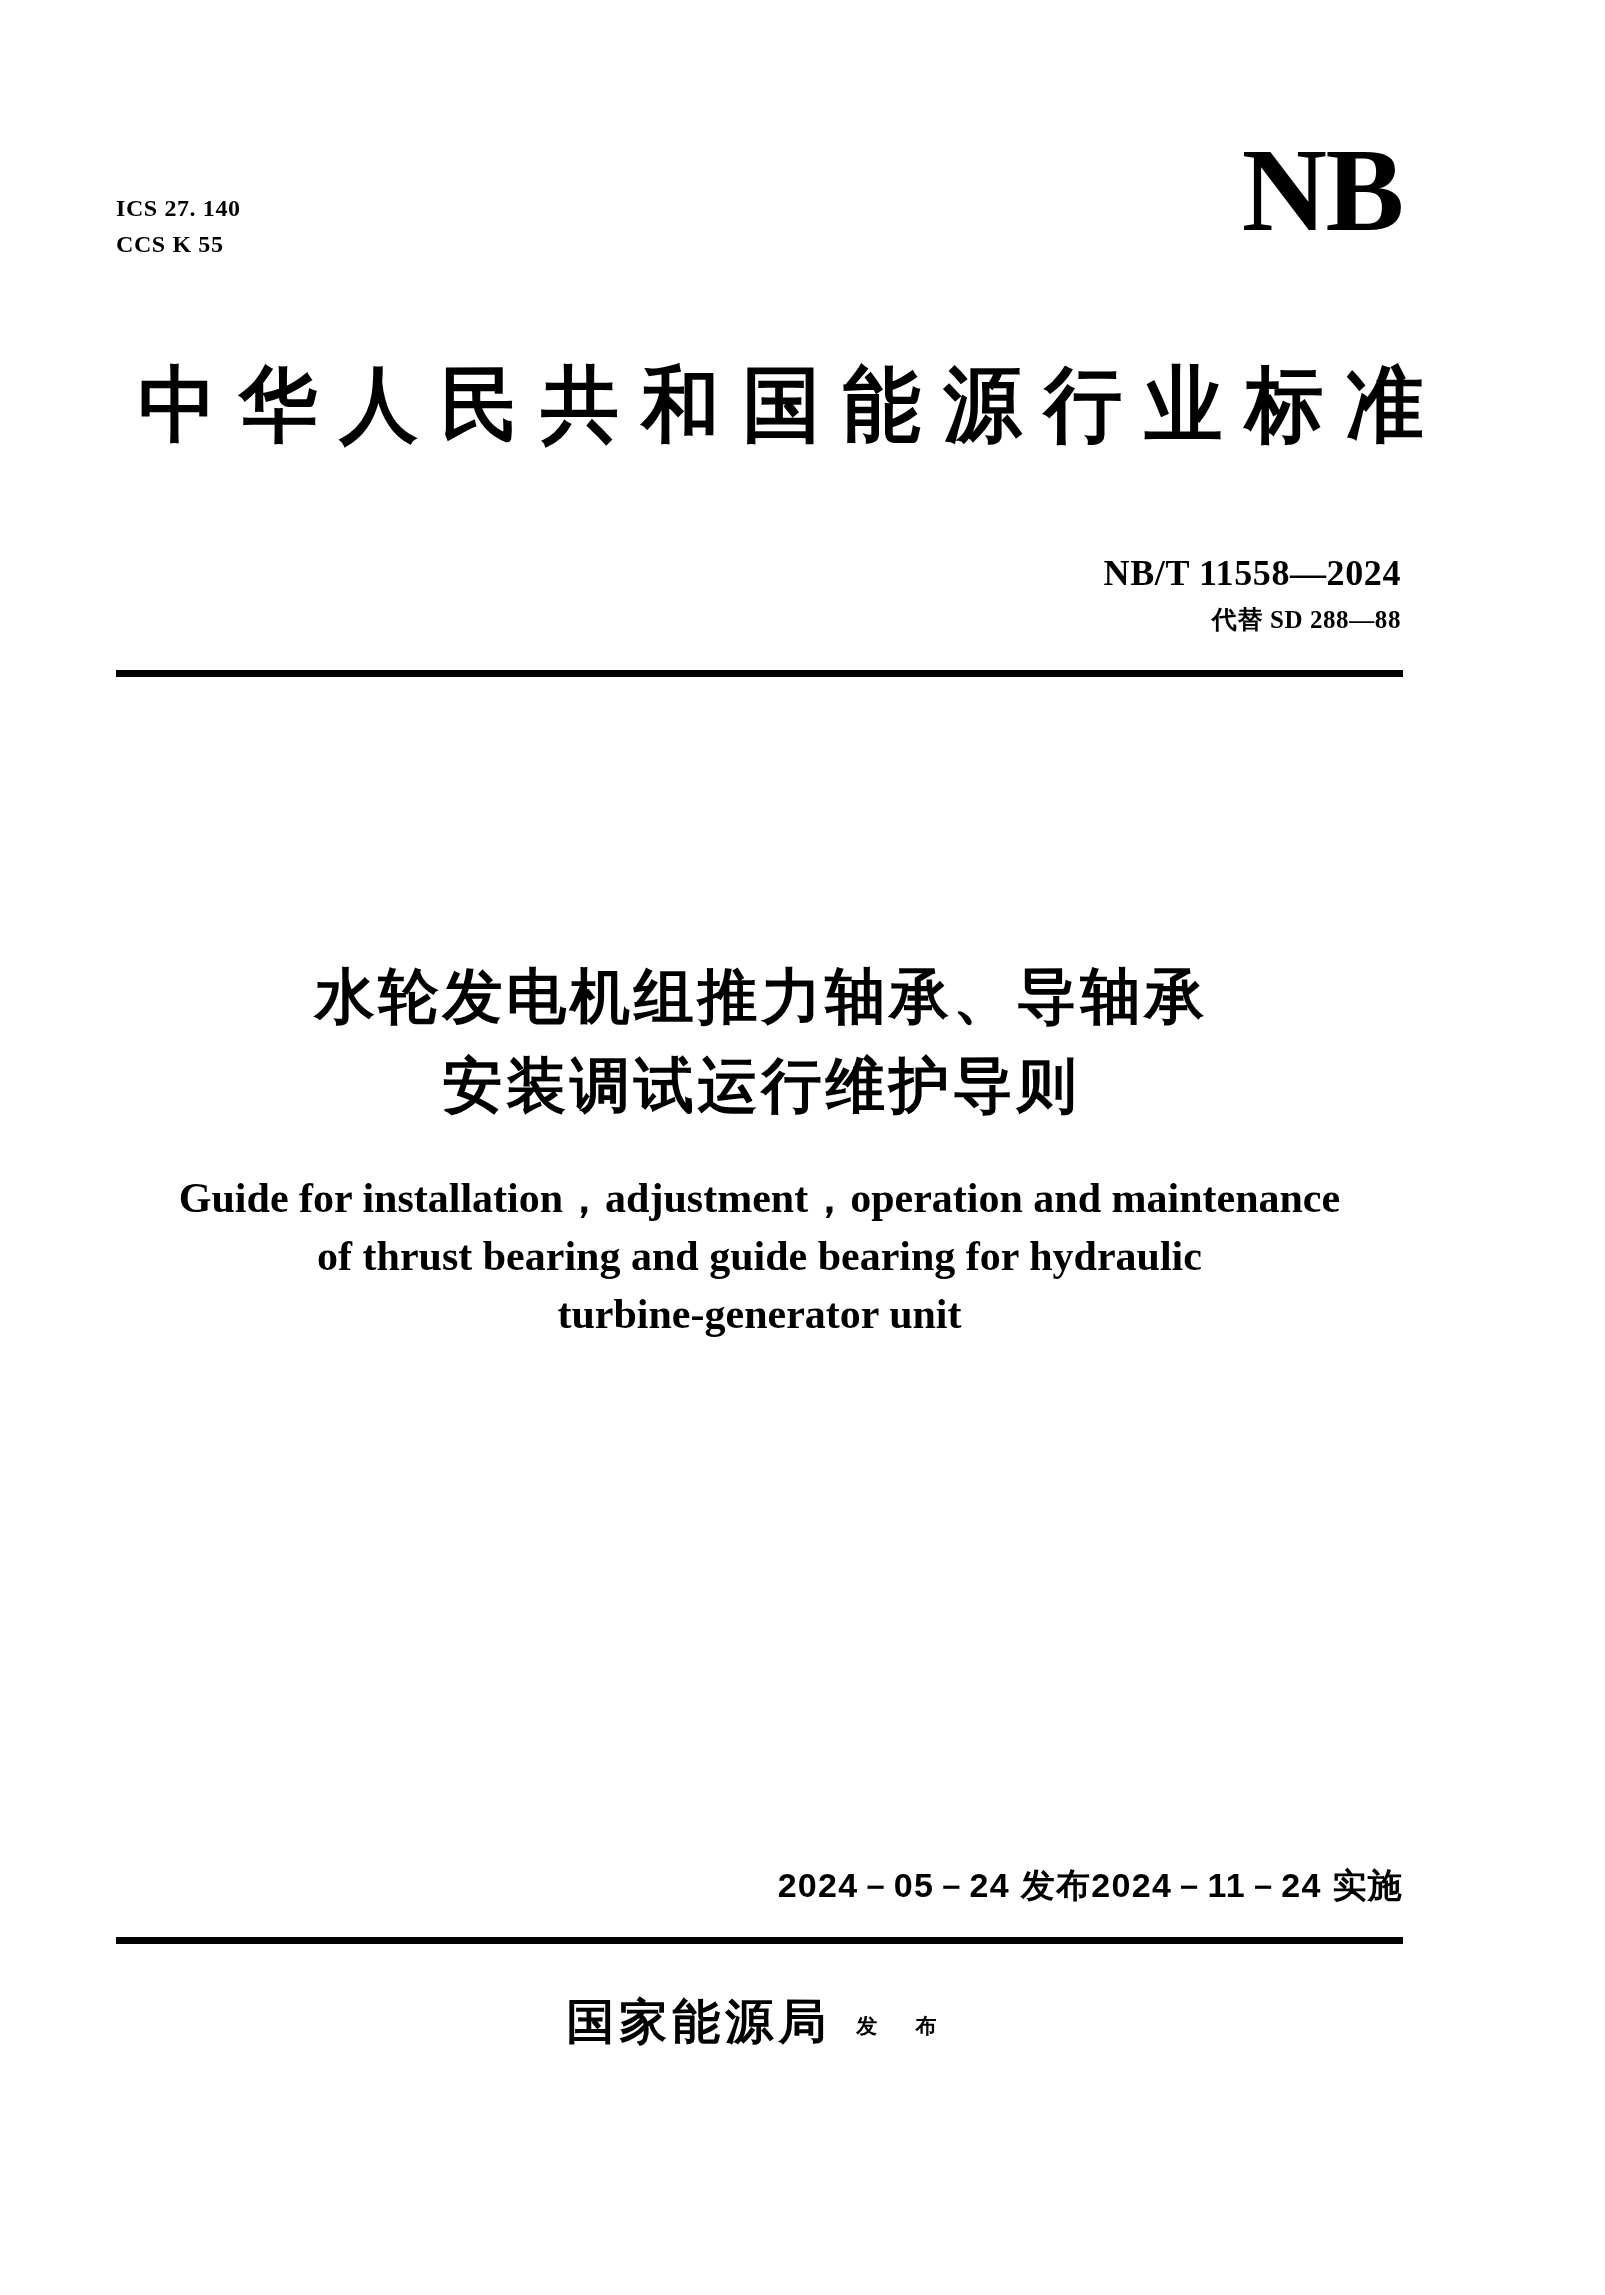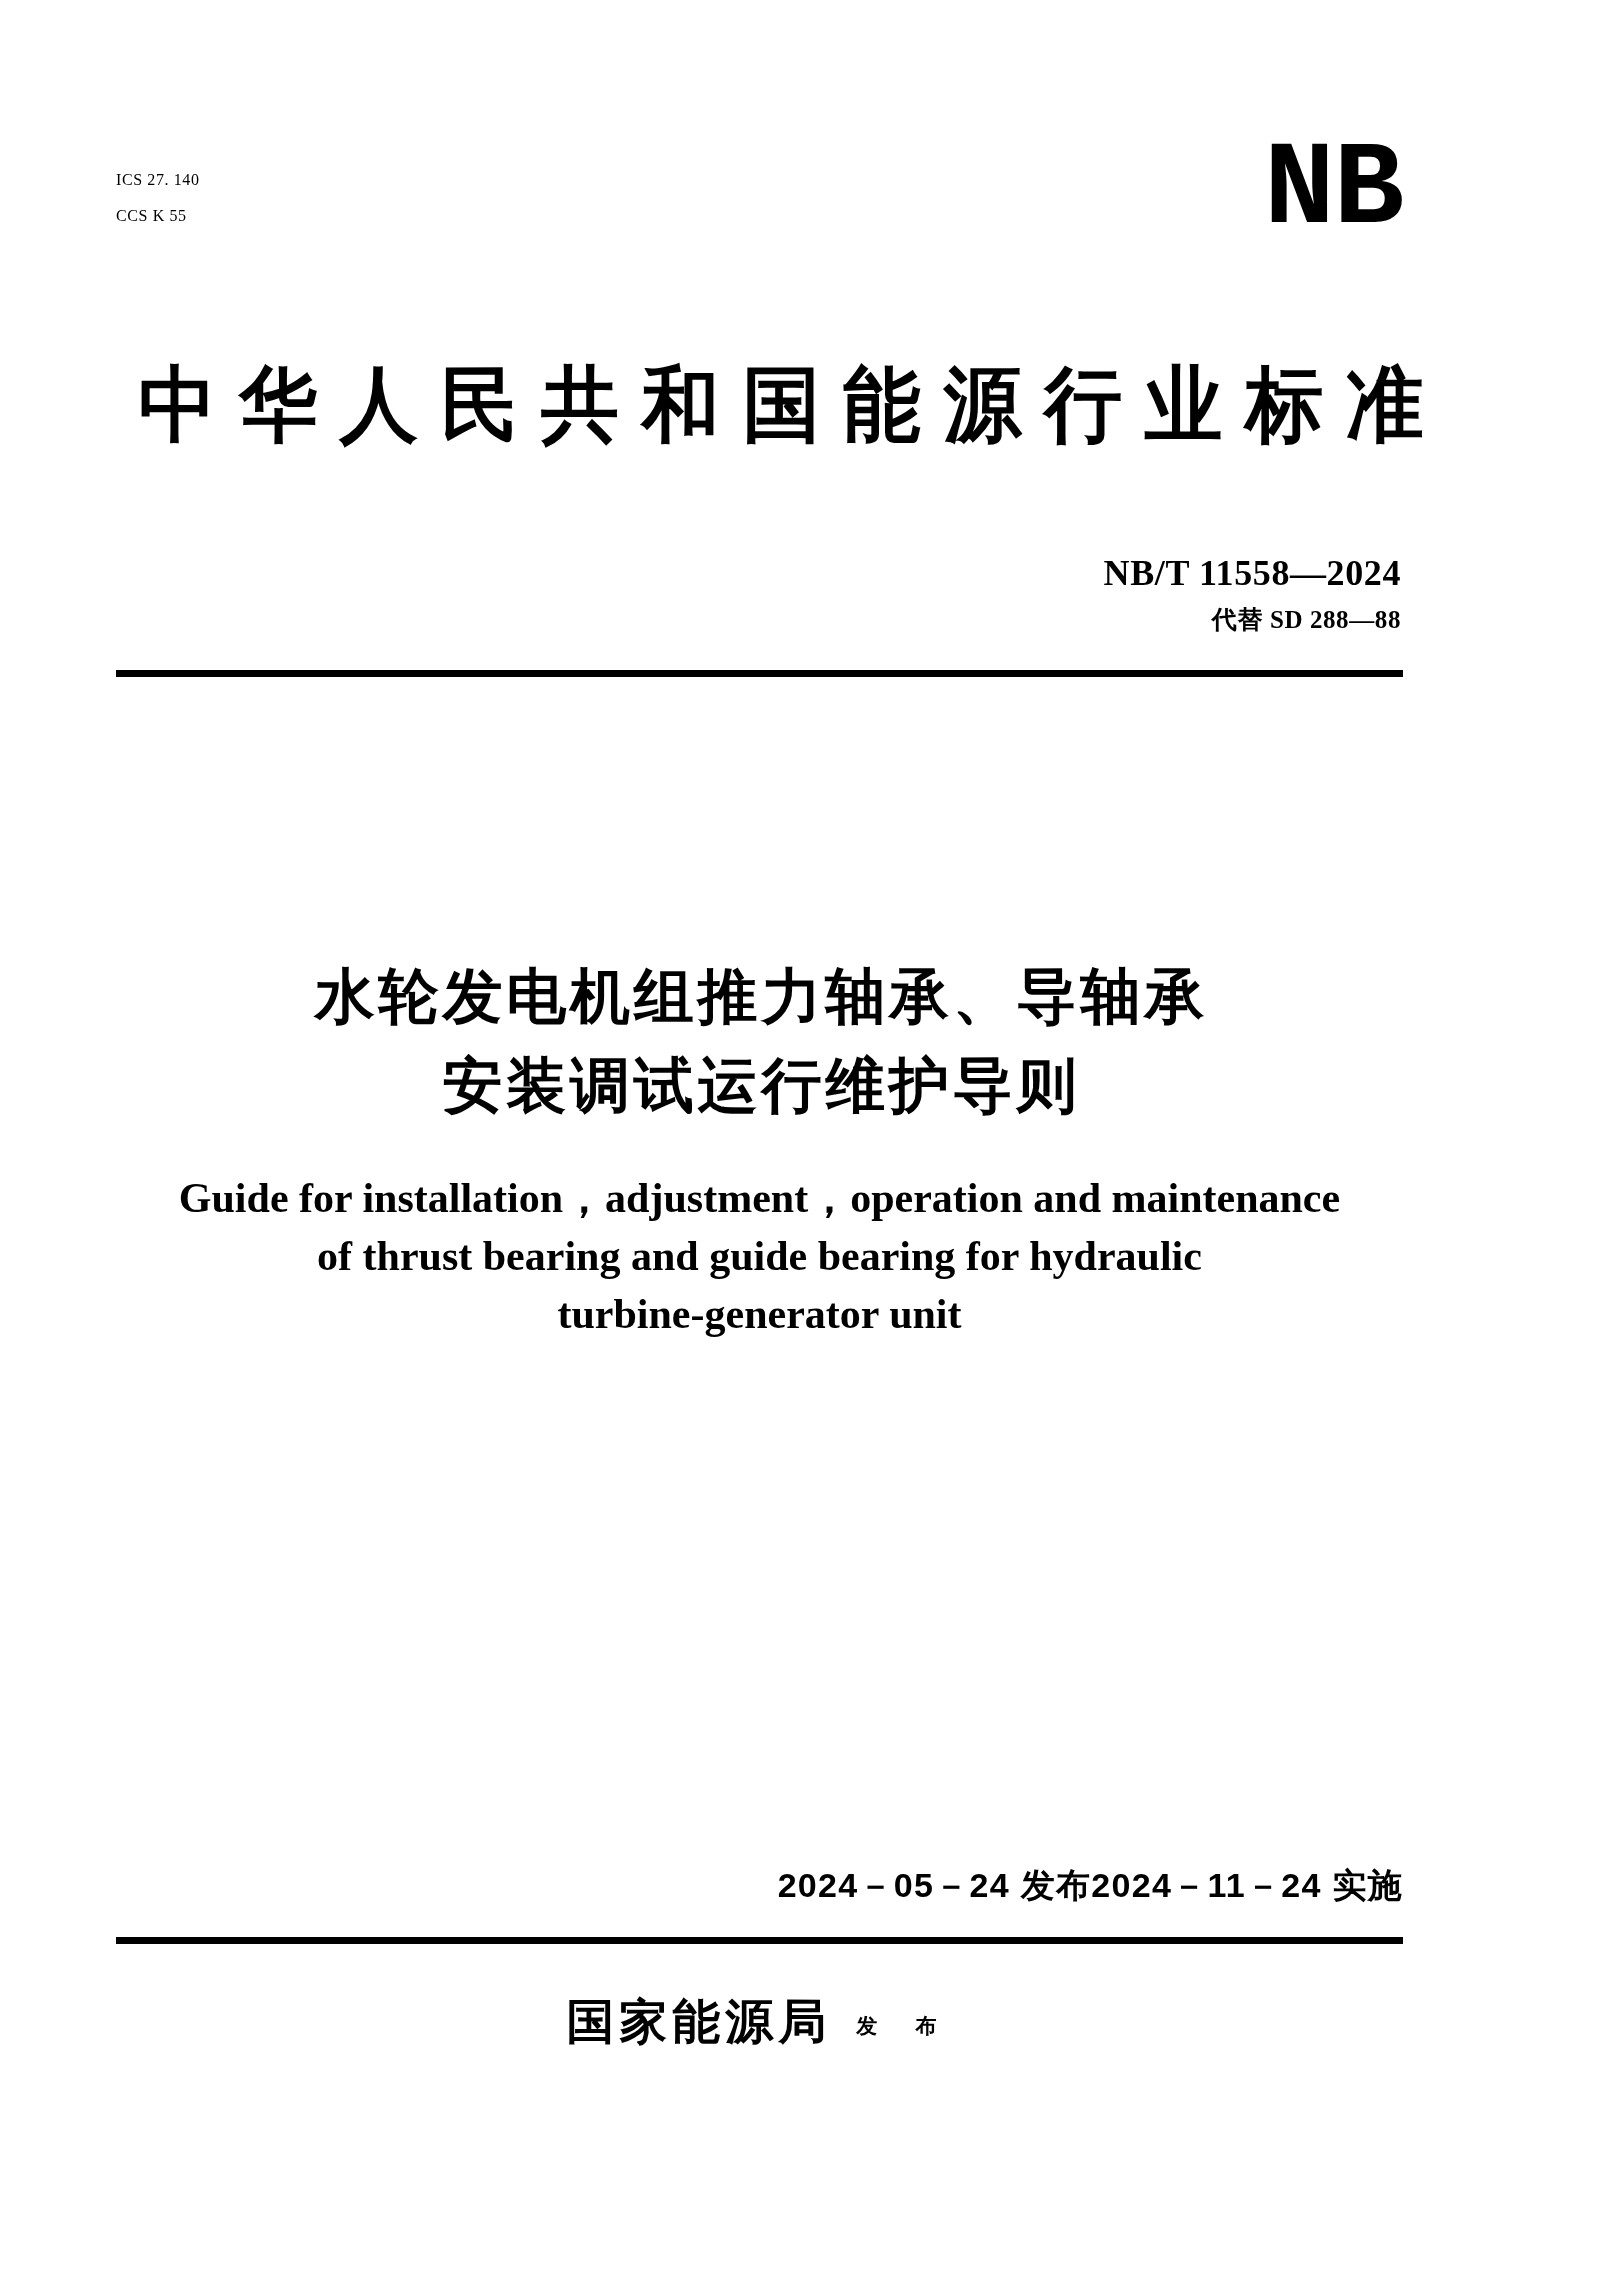--- a/index.html
+++ b/index.html
@@ -15,35 +15,35 @@
     background: #ffffff;
     overflow: hidden;
     font-family: "Liberation Serif", "DejaVu Serif", serif;
     color: #000000;
   }
 
   
   .classification {
     position: absolute;
     left: 116px;
-    top: 162px;
-    font-family: "Liberation Serif", "DejaVu Serif", serif;
-    font-weight: normal;
-    font-size: 16px;
+    top: 190px;
+    font-family: "Liberation Serif", "DejaVu Serif", serif;
+    font-weight: bold;
+    font-size: 24px;
     line-height: 36px;
     letter-spacing: 0.6px;
     white-space: nowrap;
   }
   .classification div { white-space: nowrap; }
 
   .nb-logo {
     position: absolute;
     right: 202px;
     top: 132px;
-    font-family: Liberation Mono, monospace;
+    font-family: Liberation Serif, serif;
     font-weight: bold;
     font-size: 118px;
     line-height: 118px;
     letter-spacing: -1.3px;
     white-space: nowrap;
   }
 
   
   .national-header {
     position: absolute;

